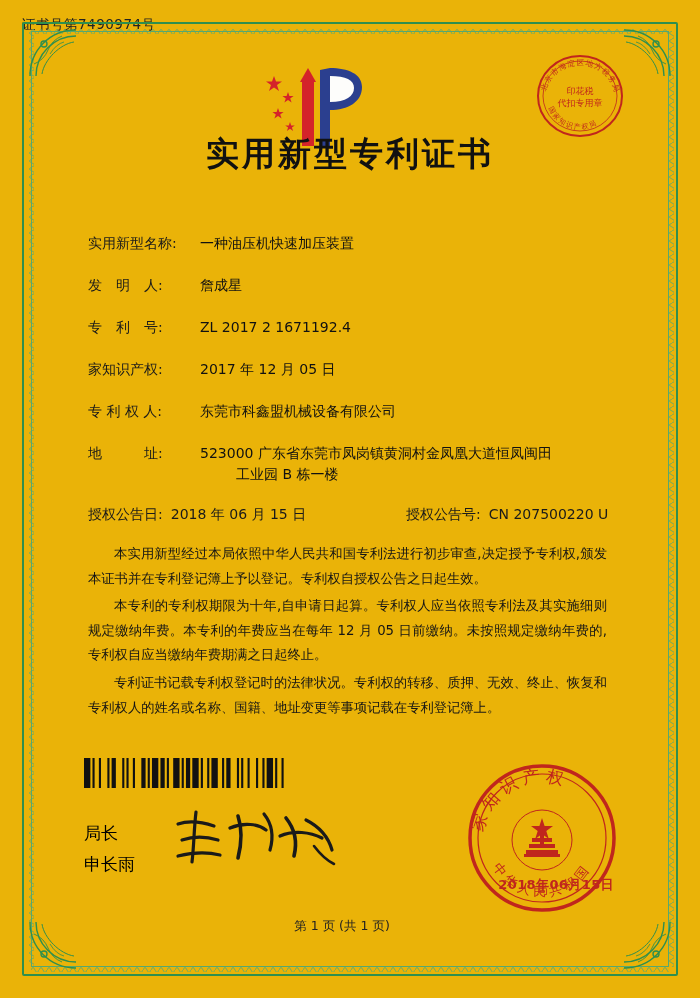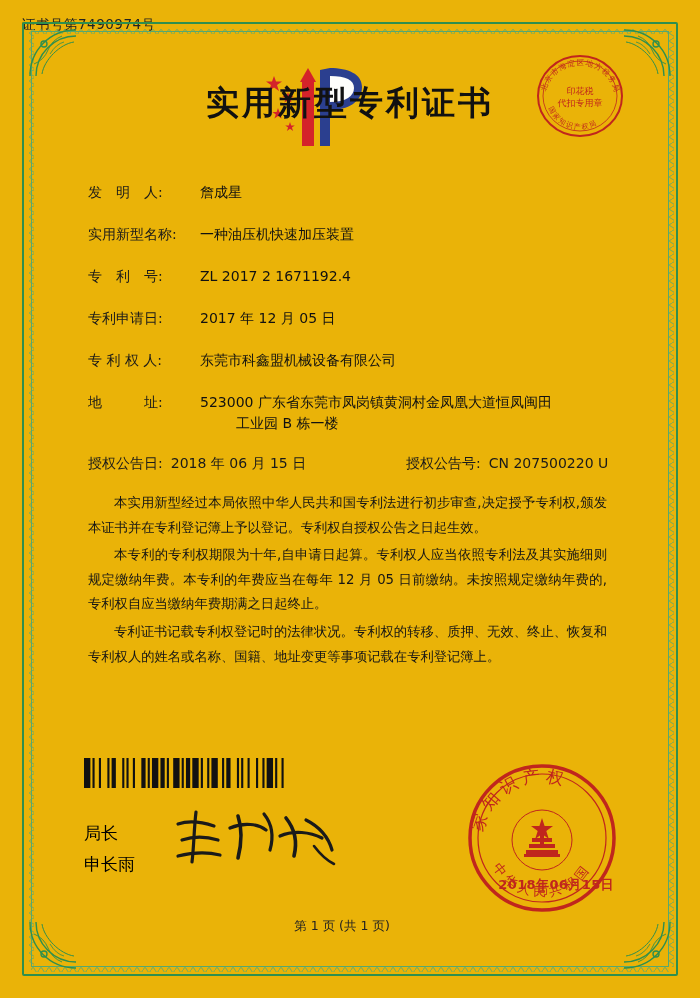--- a/index.html
+++ b/index.html
@@ -80,21 +80,21 @@
     width: 92px; height: 92px;
   }
 
   .main-title {
     text-align: center;
     font-family: "DejaVu Serif", "Liberation Serif", serif;
     font-weight: bold;
     font-size: 33px;
     letter-spacing: 3px;
     color: #111;
-    margin-top: 21px;
+    margin-top: 72px;
   }
 
   .fields {
     margin: 56px 0 0 28px;
     font-size: 14px;
   }
   .frow {
     display: flex;
     align-items: flex-start;
     margin-bottom: 21px;
@@ -297,33 +297,33 @@
       <text x="46" y="44" text-anchor="middle" font-size="9" fill="#c0261d" font-family="'DejaVu Sans',sans-serif">印花税</text>
       <text x="46" y="56" text-anchor="middle" font-size="9" fill="#c0261d" font-family="'DejaVu Sans',sans-serif">代扣专用章</text>
     </svg>
   </div>
 
   <div class="content">
     <div class="main-title">实用新型专利证书</div>
 
     <div class="fields">
       <div class="frow">
+        <div class="flabel">实用新型名称:</div>
+        <div class="fval">一种油压机快速加压装置</div>
+      </div>
+      <div class="frow">
         <div class="flabel">发　明　人:</div>
         <div class="fval">詹成星</div>
       </div>
       <div class="frow">
-        <div class="flabel">实用新型名称:</div>
-        <div class="fval">一种油压机快速加压装置</div>
-      </div>
-      <div class="frow">
         <div class="flabel">专　利　号:</div>
         <div class="fval">ZL 2017 2 1671192.4</div>
       </div>
       <div class="frow">
-        <div class="flabel">专利申请日:</div>
+        <div class="flabel">家知识产权:</div>
         <div class="fval">2017 年 12 月 05 日</div>
       </div>
       <div class="frow">
         <div class="flabel">专 利 权 人:</div>
         <div class="fval">东莞市科鑫盟机械设备有限公司</div>
       </div>
       <div class="frow">
         <div class="flabel">地　　　址:</div>
         <div class="fval">
           <span>523000  广东省东莞市凤岗镇黄洞村金凤凰大道恒凤闽田</span>

